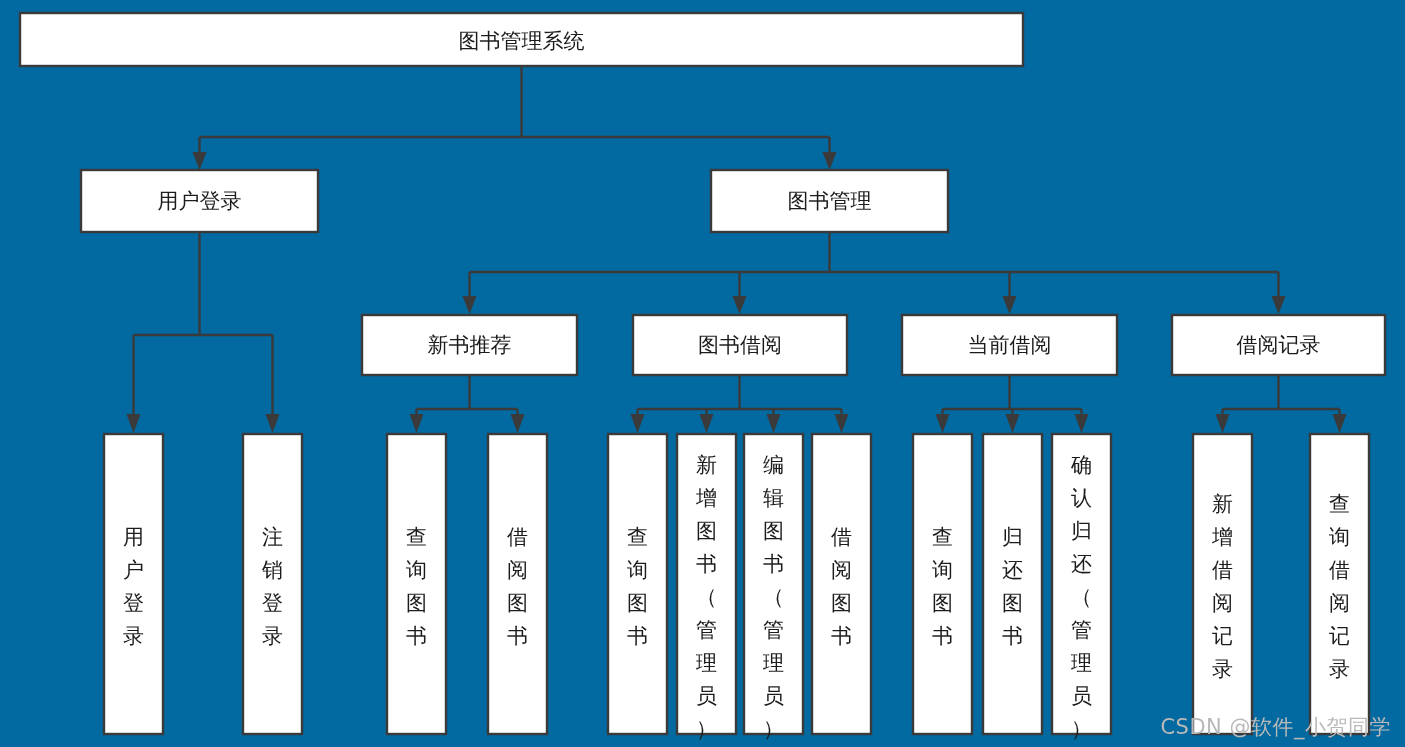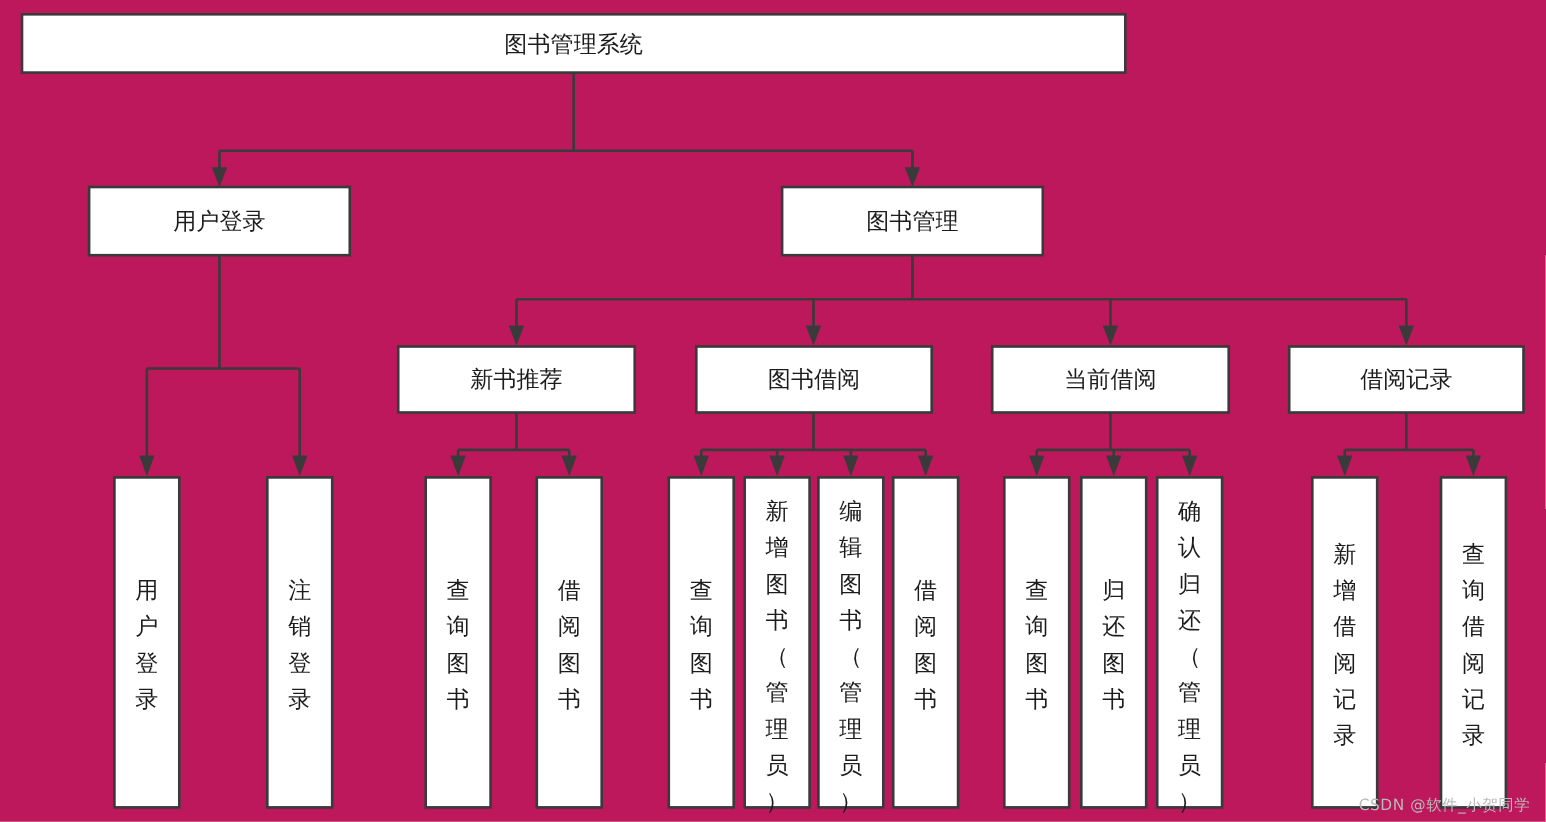--- a/index.html
+++ b/index.html
@@ -11,21 +11,21 @@
   body {
     width: 1405px;
     height: 747px;
     overflow: hidden;
     font-family: "DejaVu Sans", "Liberation Sans", sans-serif;
   }
   #diagram-root {
     position: relative;
     width: 1405px;
     height: 747px;
-    background: #be185d;
+    background: #0369a1;
   }
   svg#chart-svg {
     position: absolute;
     left: 0;
     top: 0;
     width: 1405px;
     height: 747px;
     display: block;
   }
   .node-box {
@@ -54,21 +54,21 @@
     font-family: "DejaVu Sans", "Liberation Sans", sans-serif;
     font-size: 21px;
     fill: #1c1c1c;
     text-anchor: middle;
   }
   .watermark {
     position: absolute;
     right: 14px;
     bottom: 6px;
     font-family: "DejaVu Sans", "Liberation Sans", sans-serif;
-    font-size: 14px;
+    font-size: 21px;
     color: #b9b9b9;
     letter-spacing: 0.5px;
     white-space: nowrap;
     user-select: none;
   }
 </style>
 </head>
 <body>
 
 <div id="diagram-root">

